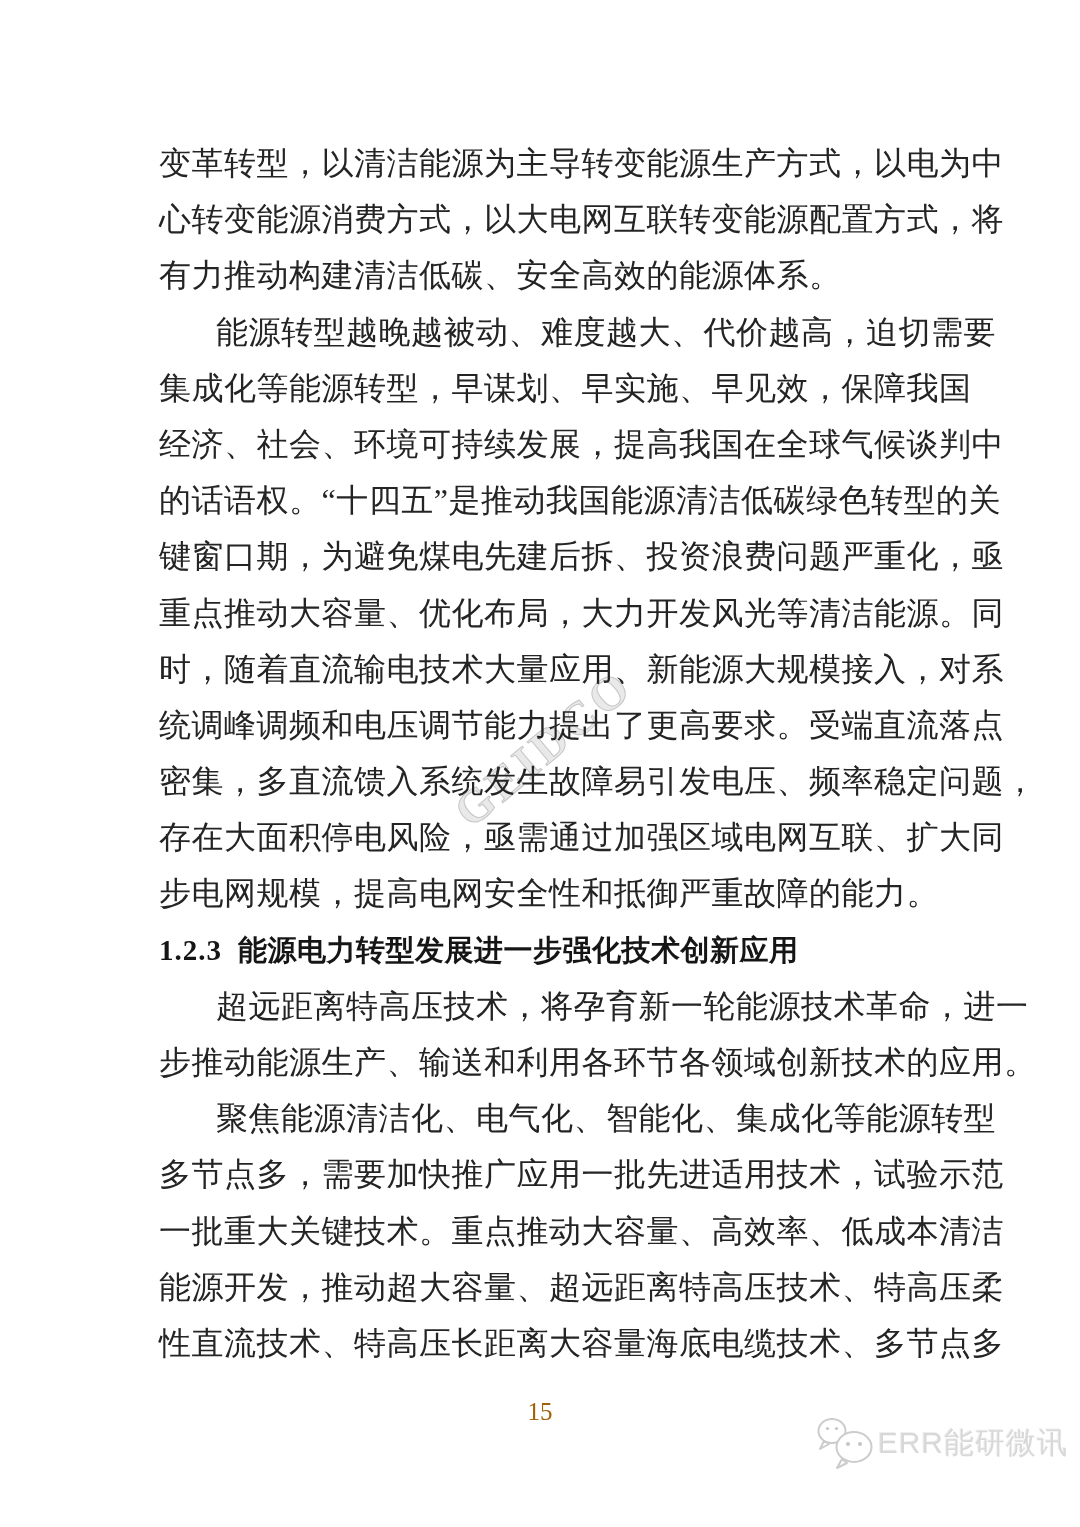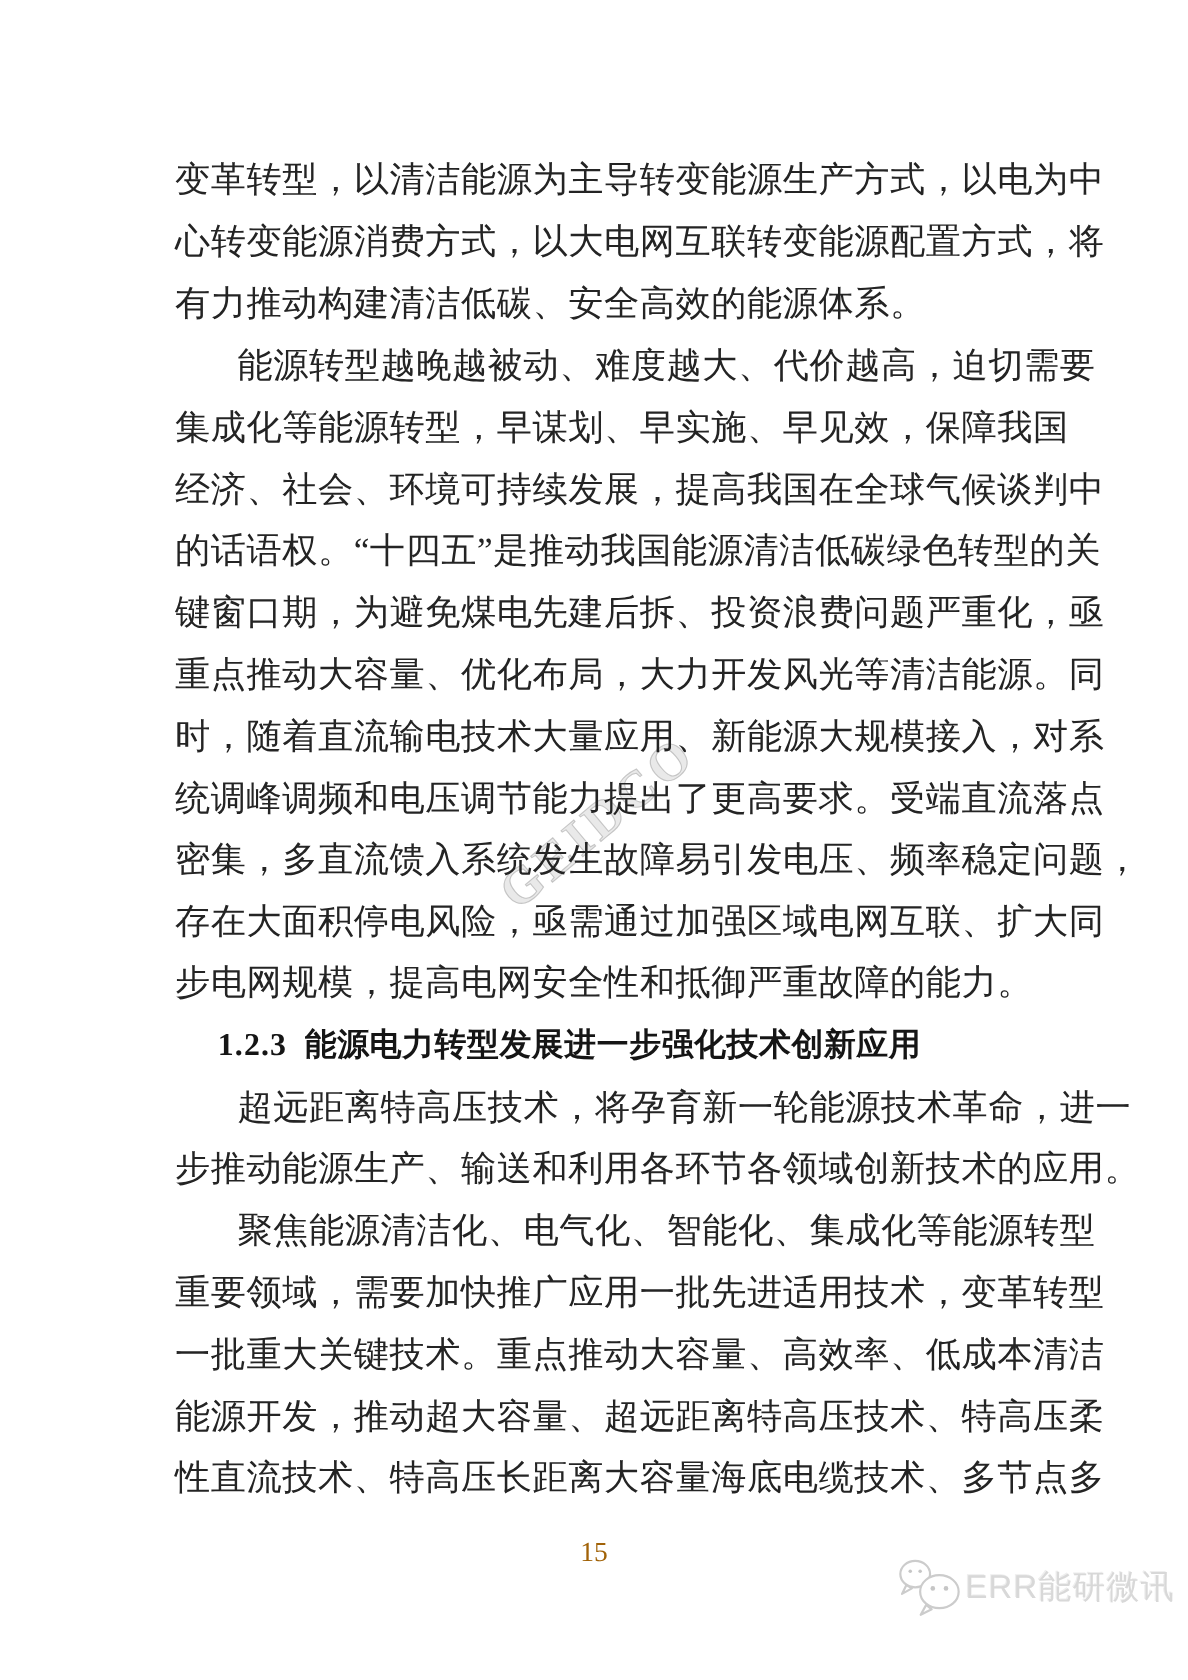--- a/index.html
+++ b/index.html
@@ -59,21 +59,20 @@
   }
   .line.indent{
     text-indent:57px;
   }
   .line.heading{
     font-weight:bold;
     color:var(--heading-text);
     text-align:left;
     text-align-last:left;
     font-size:29px;
-    margin-left:39px;
   }
   .hnum{
     font-family:"Liberation Serif","DejaVu Serif",serif;
     font-weight:bold;
     margin-right:16px;
     letter-spacing:1px;
   }
   .page-number{
     position:absolute;
     top:1398px;
@@ -120,21 +119,21 @@
       <div class="line">重点推动大容量、优化布局，大力开发风光等清洁能源。同</div>
       <div class="line">时，随着直流输电技术大量应用、新能源大规模接入，对系</div>
       <div class="line">统调峰调频和电压调节能力提出了更高要求。受端直流落点</div>
       <div class="line">密集，多直流馈入系统发生故障易引发电压、频率稳定问题，</div>
       <div class="line">存在大面积停电风险，亟需通过加强区域电网互联、扩大同</div>
       <div class="line last">步电网规模，提高电网安全性和抵御严重故障的能力。</div>
       <div class="line heading"><span class="hnum">1.2.3</span><span>能源电力转型发展进一步强化技术创新应用</span></div>
       <div class="line indent">超远距离特高压技术，将孕育新一轮能源技术革命，进一</div>
       <div class="line last">步推动能源生产、输送和利用各环节各领域创新技术的应用。</div>
       <div class="line indent">聚焦能源清洁化、电气化、智能化、集成化等能源转型</div>
-      <div class="line">重要领域，需要加快推广应用一批先进适用技术，变革转型</div>
+      <div class="line">多节点多，需要加快推广应用一批先进适用技术，试验示范</div>
       <div class="line">一批重大关键技术。重点推动大容量、高效率、低成本清洁</div>
       <div class="line">能源开发，推动超大容量、超远距离特高压技术、特高压柔</div>
       <div class="line">性直流技术、特高压长距离大容量海底电缆技术、多节点多</div>
     </main>
 
   <div class="page-number">15</div>
 
   <div class="footer-brand">
     <span style="display:inline-flex;">
       <svg width="64" height="58" viewBox="0 0 64 58" xmlns="http://www.w3.org/2000/svg">

